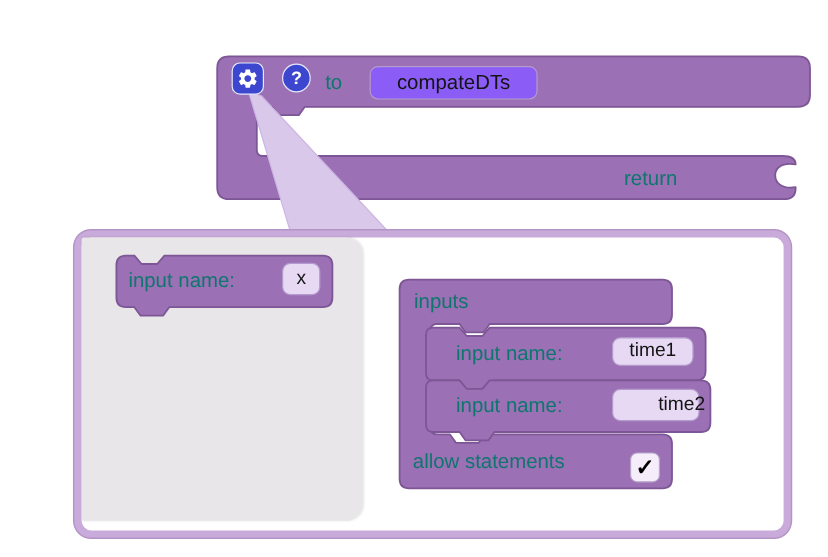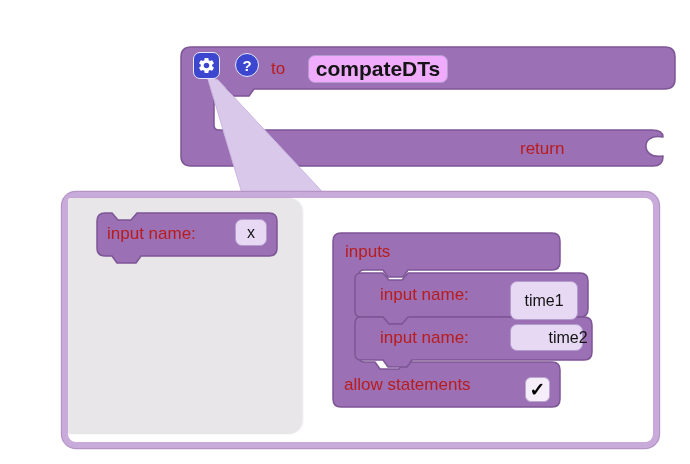--- a/index.html
+++ b/index.html
@@ -1,20 +1,20 @@
 <!DOCTYPE html>
 <html><head>
 <meta charset="utf-8">
 <style>
   html,body{margin:0;padding:0;background:#fff;}
   #canvas{position:relative;width:690px;height:464px;background:#ffffff;overflow:hidden;
           font-family:"Liberation Sans",sans-serif;}
   svg.layer{position:absolute;left:0;top:0;width:690px;height:464px;pointer-events:none;}
   svg.layer path.block{pointer-events:auto;}
-  .lbl{position:absolute;color:#b91c1c;font-size:17px;line-height:19px;white-space:nowrap;}
+  .lbl{position:absolute;color:#0f766e;font-size:17px;line-height:19px;white-space:nowrap;}
   .field{position:absolute;background:#e7d9f3;border:1.5px solid #b49bce;border-radius:7px;
          color:#141414;font-size:16px;display:flex;align-items:center;justify-content:center;
          box-sizing:border-box;white-space:nowrap;}
   .dialog{position:absolute;left:62px;top:192px;width:597px;height:256px;box-sizing:border-box;
           background:#ffffff;border:6px solid #c9abdb;border-radius:14px;
           box-shadow:0 0 0 1.2px #b394c5;}
   .flyout{position:absolute;left:0;top:0;width:234px;height:236px;background:#e8e6e9;
           border-radius:2px 14px 14px 2px;box-shadow:1px 0 2px rgba(0,0,0,0.10);}
   .chip{position:absolute;box-sizing:border-box;display:flex;align-items:center;justify-content:center;}
   .gear-btn{left:193px;top:52px;width:27px;height:27px;background:#3c46cf;border:1.5px solid #e6e9fa;
@@ -42,21 +42,21 @@
   </svg>
 
   <div class="chip gear-btn">
     <svg width="19" height="19" viewBox="0 0 24 24">
       <path fill="#ffffff" d="M19.14 12.94c.04-.3.06-.61.06-.94 0-.32-.02-.64-.07-.94l2.03-1.58c.18-.14.23-.41.12-.61l-1.92-3.32c-.12-.22-.37-.29-.59-.22l-2.39.96c-.5-.38-1.03-.7-1.62-.94l-.36-2.54c-.04-.24-.24-.41-.48-.41h-3.84c-.24 0-.43.17-.47.41l-.36 2.54c-.59.24-1.13.57-1.62.94l-2.39-.96c-.22-.08-.47 0-.59.22L2.74 8.87c-.12.21-.08.47.12.61l2.03 1.58c-.05.3-.09.63-.09.94s.02.64.07.94l-2.03 1.58c-.18.14-.23.41-.12.61l1.92 3.32c.12.22.37.29.59.22l2.39-.96c.5.38 1.03.7 1.62.94l.36 2.54c.05.24.24.41.48.41h3.84c.24 0 .44-.17.47-.41l.36-2.54c.59-.24 1.13-.56 1.62-.94l2.39.96c.22.08.47 0 .59-.22l1.92-3.32c.12-.22.07-.47-.12-.61l-2.01-1.58zM12 15.6c-1.98 0-3.6-1.62-3.6-3.6s1.62-3.6 3.6-3.6 3.6 1.62 3.6 3.6-1.62 3.6-3.6 3.6z"></path>
     </svg>
   </div>
   <div class="chip help-btn">?</div>
 
   <div class="lbl" style="left:271px;top:59px;">to</div>
-  <div class="field" style="left:308px;top:55px;width:140px;height:28px;font-size:21px;background:#f0abfc;font-weight:bold;">compateDTs</div>
+  <div class="field" style="left:308px;top:55px;width:140px;height:28px;font-size:17px;background:#8b5cf6;">compateDTs</div>
   <div class="lbl" style="left:520px;top:139px;width:108px;">return</div>
 
   <div class="dialog">
     <div class="flyout"></div>
   </div>
 
   <svg class="layer">
 
     <path class="block" d="M 105,213 H 112 L 118,220 H 131 L 137,213 H 269 Q 277,213 277,221 V 248 Q 277,256 269,256
          H 141 L 136,263 H 117 L 112,256 H 105 Q 97,256 97,248 V 221 Q 97,213 105,213 Z" fill="#9b70b5" stroke="#7d5695" stroke-width="1.5" stroke-linejoin="round"></path>
@@ -72,21 +72,21 @@
     <path class="block" d="M 361,317 H 383 L 389,324 H 402 L 408,317 H 584 Q 592,317 592,325 V 352 Q 592,360 584,360
          H 412 L 407,367 H 388 L 383,360 H 361 Q 355,360 355,354 V 323 Q 355,317 361,317 Z" fill="#9b70b5" stroke="#7d5695" stroke-width="1.5" stroke-linejoin="round"></path>
   </svg>
 
   <div class="lbl" style="left:107px;top:224px;">input name:</div>
   <div class="field" style="left:235px;top:219px;width:32px;height:27px;">x</div>
 
   <div class="lbl" style="left:345px;top:242px;">inputs</div>
 
   <div class="lbl" style="left:380px;top:285px;">input name:</div>
-  <div class="field" style="left:510px;top:281px;width:68px;height:39px;">time1</div>
+  <div class="field" style="left:510px;top:281px;width:68px;height:24px;">time1</div>
 
   <div class="lbl" style="left:380px;top:328px;">input name:</div>
   <div class="field" style="left:510px;top:324px;width:73px;height:27px;padding-left:43px;">time2</div>
 
   <div class="lbl" style="left:344px;top:375px;">allow statements</div>
   <div class="checkbox">
     <span>✓</span>
   </div>
 
 </div>

